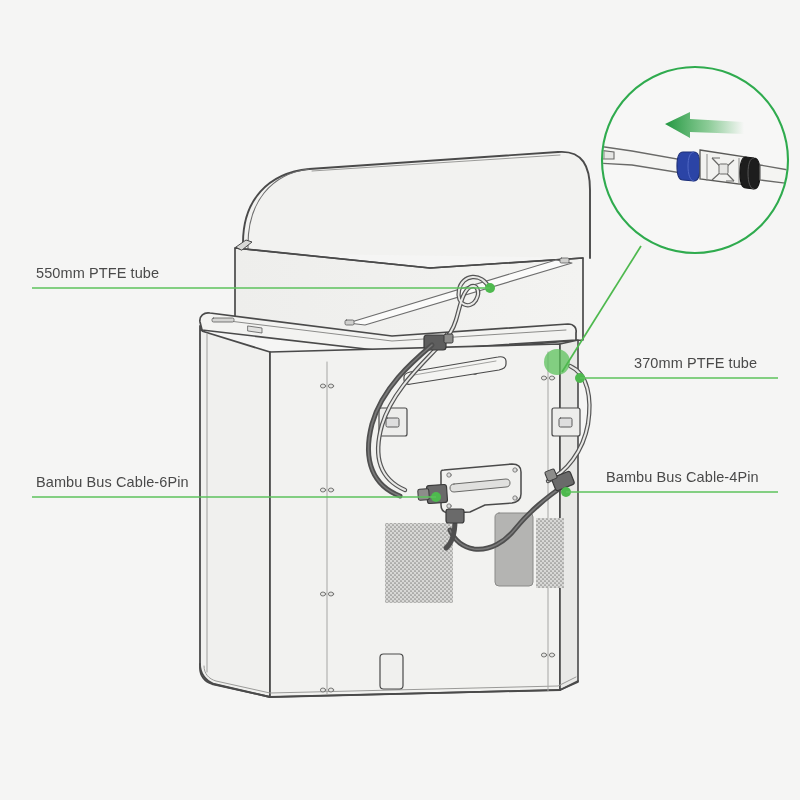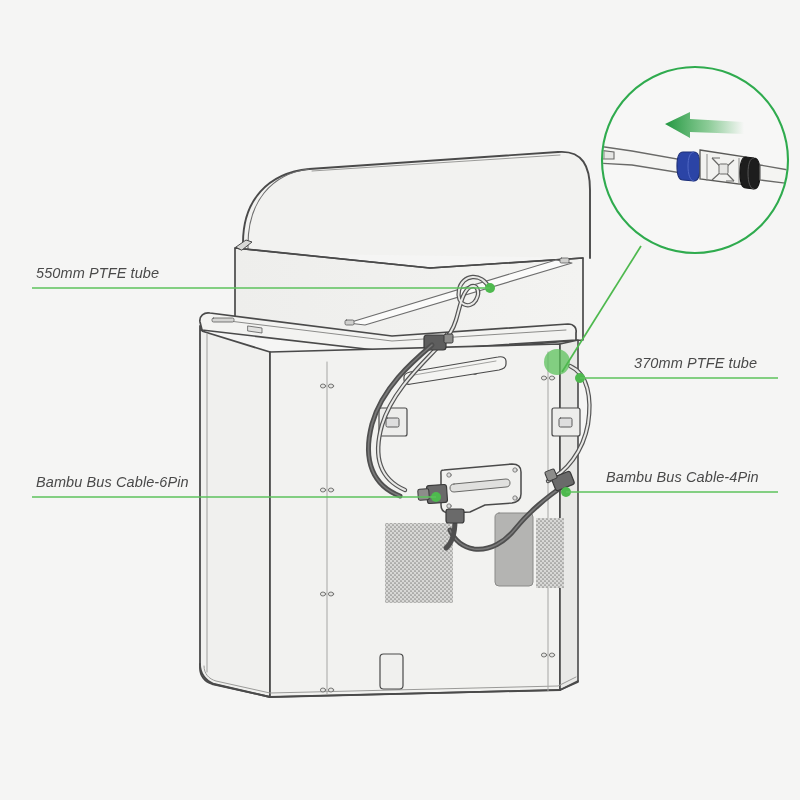--- a/index.html
+++ b/index.html
@@ -12,21 +12,20 @@
     width: 800px;
     height: 800px;
     overflow: hidden;
     font-family: "Liberation Sans", sans-serif;
   }
   #stage {
     position: relative;
     width: 800px;
     height: 800px;
     background: #f5f5f4;
-    font-style: italic;
   }
   #stage svg {
     position: absolute;
     top: 0;
     left: 0;
     display: block;
   }
   .callout-text {
     font-family: "Liberation Sans", sans-serif;
     font-size: 14.5px;

